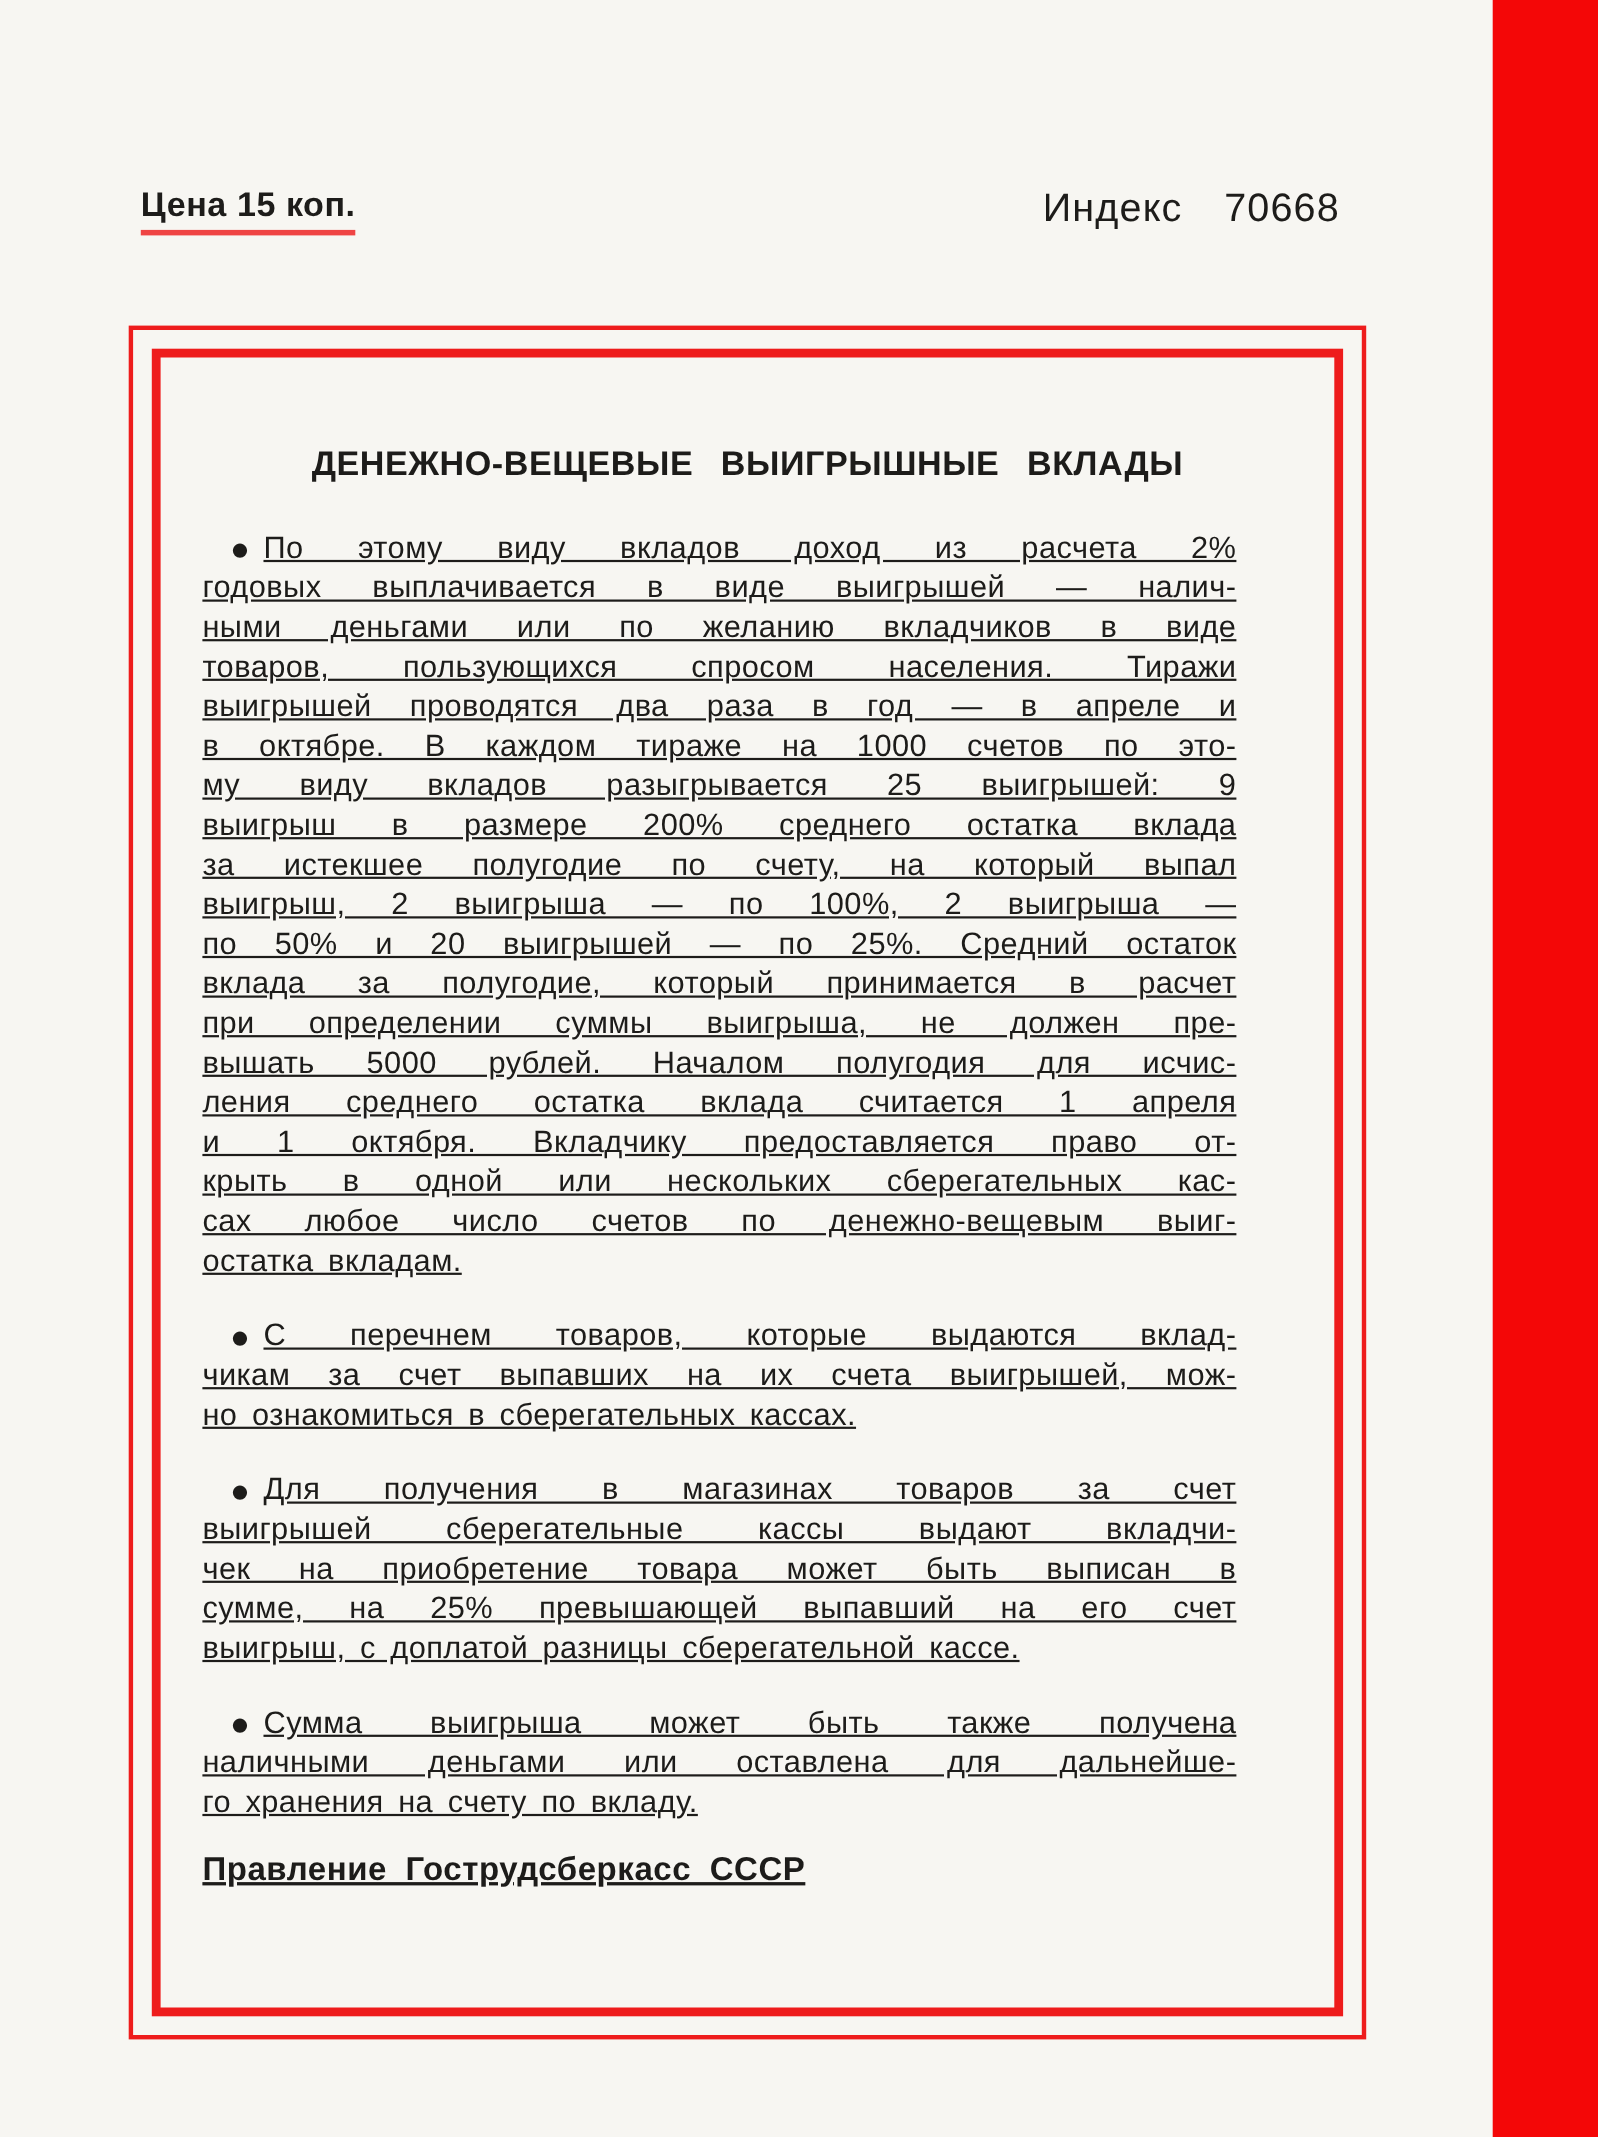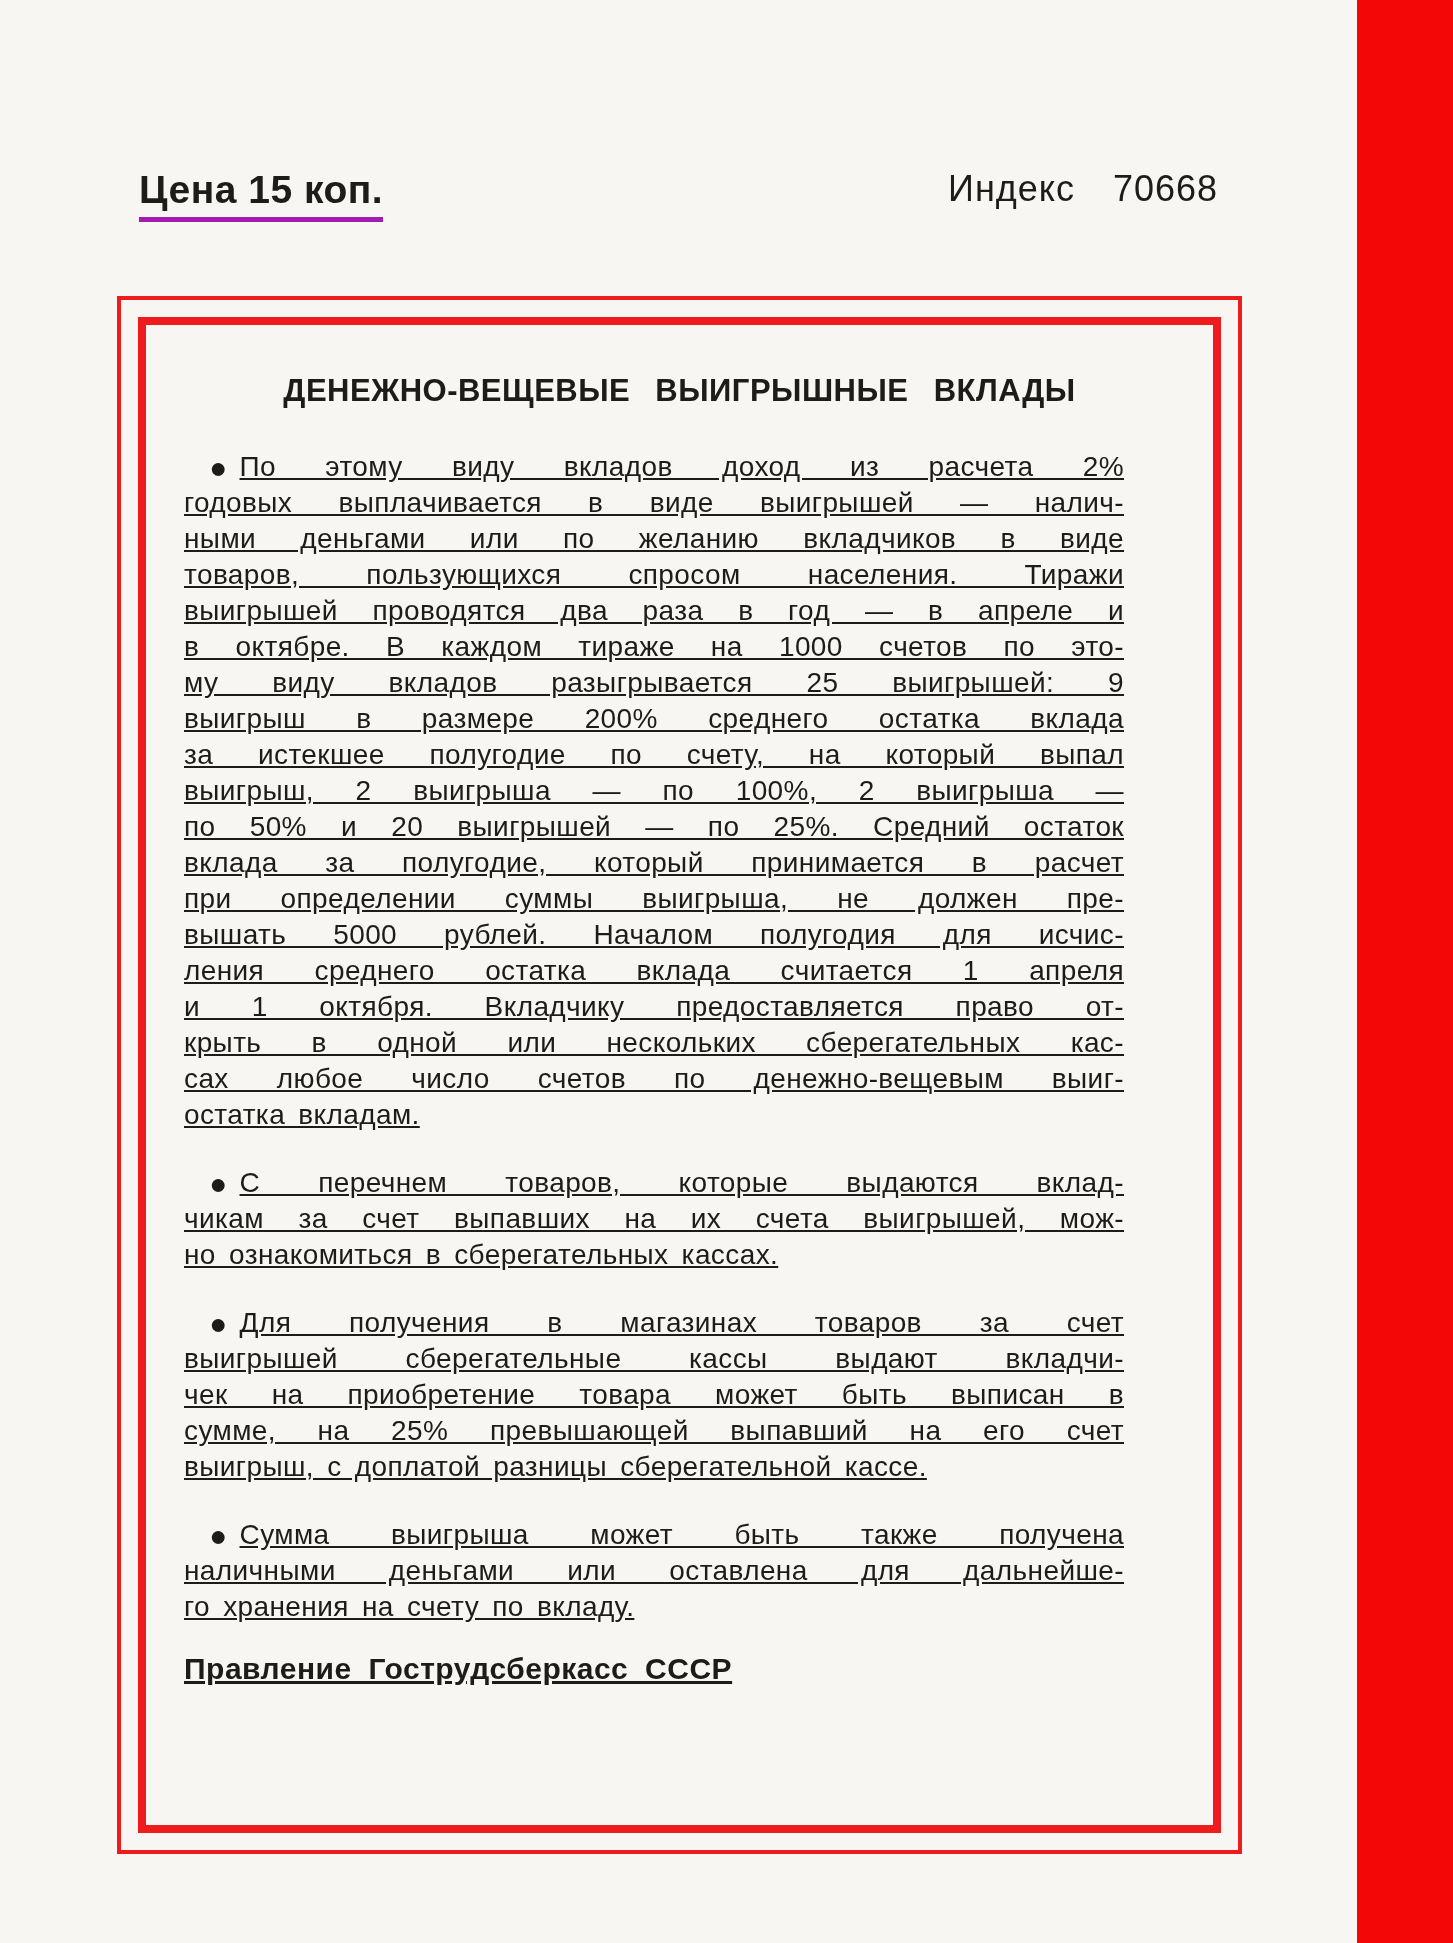--- a/index.html
+++ b/index.html
@@ -21,27 +21,27 @@
     position: absolute;
     top: 0;
     right: 0;
     width: 96px;
     height: 100%;
     background: var(--stripe_red, #f40707);
   }
   
   .price {
     position: absolute;
-    left: 139px;
+    left: 128px;
     top: 168px;
-    font-size: 39px;
+    font-size: 31px;
     font-weight: bold;
     letter-spacing: 0.5px;
     padding-bottom: 5px;
-    border-bottom: 5px solid #a21caf;
+    border-bottom: 5px solid #ef4444;
   }
   .index {
     position: absolute;
     left: 948px;
     top: 168px;
     font-size: 36px;
     font-weight: normal;
     letter-spacing: 1px;
     white-space: nowrap;
   }
@@ -59,21 +59,21 @@
   }
   .frame-inner {
     position: absolute;
     inset: 17px;
     border: 8px solid var(--frame_red, #ee1c1c);
     box-sizing: border-box;
   }
   .content {
     position: absolute;
     inset: 0;
-    padding-top: 48px;
+    padding-top: 79px;
     box-sizing: border-box;
   }
   .title {
     margin: 0 0 40px 0;
     text-align: center;
     font-size: 31px;
     font-weight: bold;
     letter-spacing: 0.5px;
     word-spacing: 16px;
     line-height: 36px;

